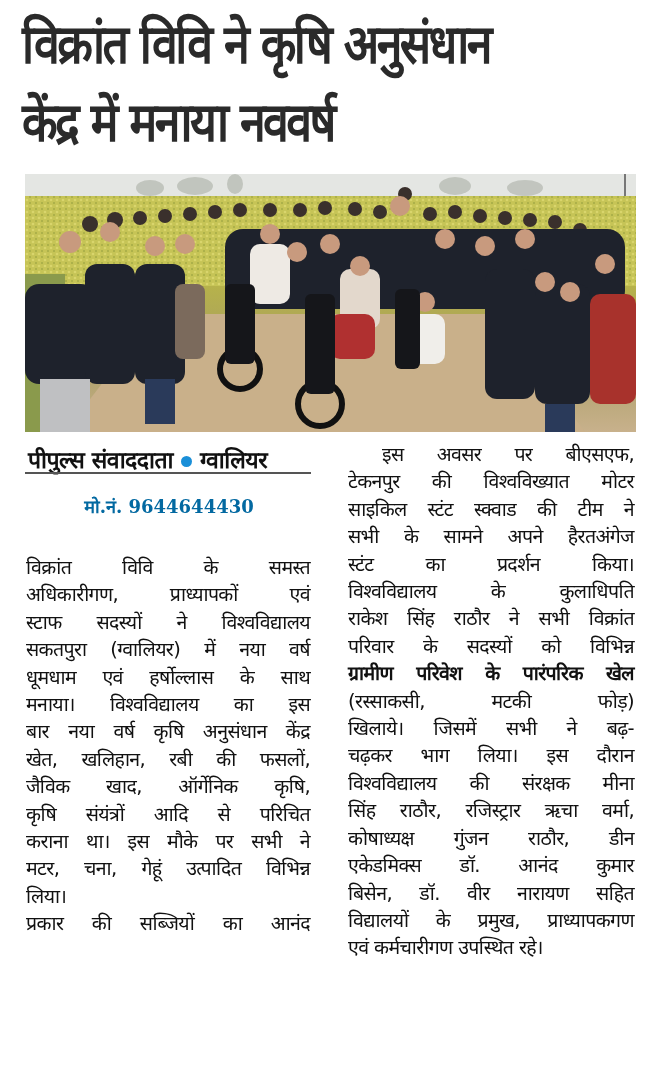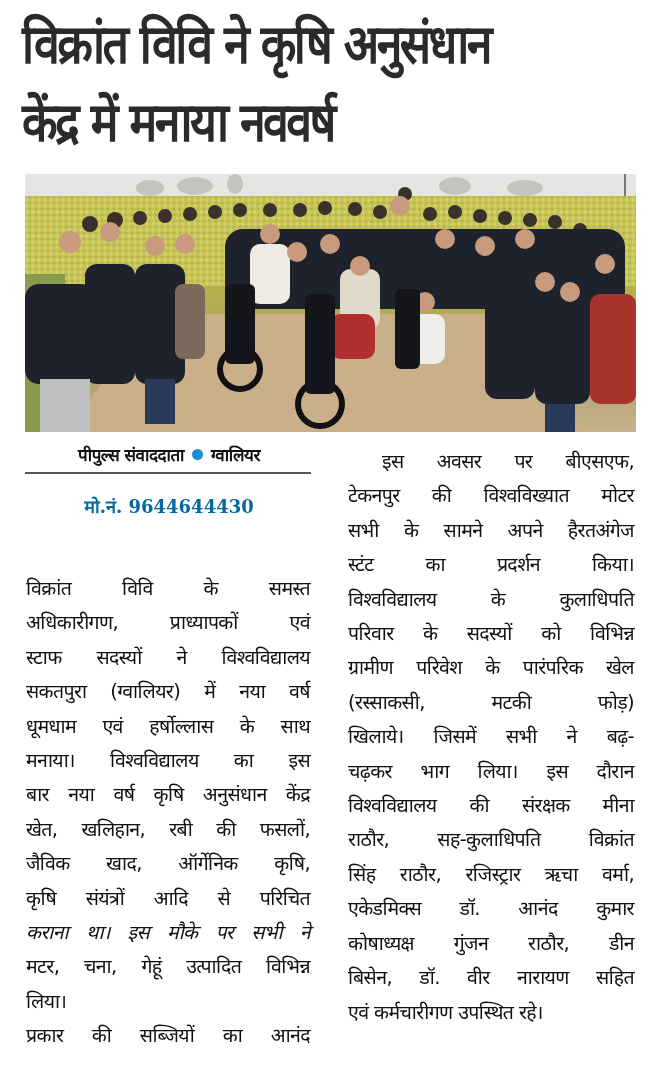--- a/index.html
+++ b/index.html
@@ -5,31 +5,31 @@
   html, body { margin:0; padding:0; background:#ffffff; }
   body { width:651px; height:1089px; position:relative; overflow:hidden;
          font-family:"DejaVu Sans", sans-serif; color:#111; }
   .headline { position:absolute; left:22px; top:6px; width:620px;
     font-family:"DejaVu Sans", sans-serif; font-weight:bold; color:#2a2a2a;
     font-size:54px; line-height:78px; letter-spacing:-3px; transform:scaleX(0.86);
     transform-origin:left top; white-space:nowrap; }
   .photo { position:absolute; left:25px; top:174px; width:611px; height:258px; overflow:hidden;
     background:linear-gradient(180deg,#e6e8e6 0%, #e2e4e0 10%, #c9c95a 14%, #b8b548 40%, #a89d62 70%, #c8b18c 100%); }
   .photo svg { display:block; }
-  .byline { position:absolute; left:28px; top:443px; width:282px; text-align:center;
-    font-family:"DejaVu Sans", sans-serif; font-weight:bold; font-size:17px; color:#111; letter-spacing:-0.5px; }
+  .byline { position:absolute; left:28px; top:443px; width:282px; text-align:left;
+    font-family:"DejaVu Sans", sans-serif; font-weight:bold; font-size:23px; color:#111; letter-spacing:-0.5px; }
   .byline .dot { display:inline-block; width:11px; height:11px; border-radius:50%; background:#1a8fd8; margin:0 8px; vertical-align:1px; }
   .rule { position:absolute; left:25px; top:472px; width:286px; height:2px; background:#555; }
   .phone { position:absolute; left:28px; top:494px; width:282px; text-align:center;
     font-family:"DejaVu Serif", serif; font-weight:bold; font-size:18px; color:#0369a1; }
   .col { position:absolute; font-family:"DejaVu Sans", sans-serif; font-size:19.5px; line-height:27.4px;
     color:#111; text-align:justify; text-align-last:justify; letter-spacing:-0.6px; }
-  .col .ln { display:block; white-space:nowrap; overflow:visible; text-align:justify;margin-top:7px; }
+  .col .ln { display:block; white-space:nowrap; overflow:visible; text-align:justify; }
   .col .last { text-align-last:left; }
-  .left { left:26px; top:568px; width:284px; }
+  .left { left:26px; top:554px; width:284px; }
   .right { left:348px; top:441px; width:286px; }
   .right .ln { }
 </style>
 </head>
 <body>
 
 <div class="headline">
   <div>विक्रांत विवि ने कृषि अनुसंधान</div>
   <div>केंद्र में मनाया नववर्ष</div>
 </div>
@@ -152,37 +152,39 @@
   <span class="ln" style="text-align-last: justify; white-space: normal;">विक्रांत विवि के समस्त</span>
   <span class="ln" style="text-align-last: justify; white-space: normal;">अधिकारीगण, प्राध्यापकों एवं</span>
   <span class="ln" style="text-align-last: justify; white-space: normal;">स्टाफ सदस्यों ने विश्वविद्यालय</span>
   <span class="ln" style="text-align-last: justify; white-space: normal;">सकतपुरा (ग्वालियर) में नया वर्ष</span>
   <span class="ln" style="text-align-last: justify; white-space: normal;">धूमधाम एवं हर्षोल्लास के साथ</span>
   <span class="ln" style="text-align-last: justify; white-space: normal;">मनाया। विश्वविद्यालय का इस</span>
   <span class="ln" style="text-align-last: justify; white-space: normal;">बार नया वर्ष कृषि अनुसंधान केंद्र</span>
   <span class="ln" style="text-align-last: justify; white-space: normal;">खेत, खलिहान, रबी की फसलों,</span>
   <span class="ln" style="text-align-last: justify; white-space: normal;">जैविक खाद, ऑर्गेनिक कृषि,</span>
   <span class="ln" style="text-align-last: justify; white-space: normal;">कृषि संयंत्रों आदि से परिचित</span>
-  <span class="ln" style="text-align-last: justify; white-space: normal; font-style: italic;">कराना था। इस मौके पर सभी ने</span>
+  <span class="ln" style="text-align-last: justify; white-space: normal;">कराना था। इस मौके पर सभी ने</span>
   <span class="ln" style="text-align-last: justify; white-space: normal;">मटर, चना, गेहूं उत्पादित विभिन्न</span>
   <span class="ln last" style="text-align-last: left; white-space: normal;">लिया।</span>
   <span class="ln" style="text-align-last: justify; white-space: normal;">प्रकार की सब्जियों का आनंद</span>
 </div>
 
 <div class="col right">
   <span class="ln" style="padding-left: 34px; text-align-last: justify; white-space: normal;">इस अवसर पर बीएसएफ,</span>
   <span class="ln" style="text-align-last: justify; white-space: normal;">टेकनपुर की विश्वविख्यात मोटर</span>
+  <span class="ln" style="text-align-last: justify; white-space: normal;">साइकिल स्टंट स्क्वाड की टीम ने</span>
   <span class="ln" style="text-align-last: justify; white-space: normal;">सभी के सामने अपने हैरतअंगेज</span>
   <span class="ln" style="text-align-last: justify; white-space: normal;">स्टंट का प्रदर्शन किया।</span>
   <span class="ln" style="text-align-last: justify; white-space: normal;">विश्वविद्यालय के कुलाधिपति</span>
+  <span class="ln" style="text-align-last: justify; white-space: normal;">राकेश सिंह राठौर ने सभी विक्रांत</span>
   <span class="ln" style="text-align-last: justify; white-space: normal; font-family: Liberation Serif, serif;">परिवार के सदस्यों को विभिन्न</span>
-  <span class="ln" style="text-align-last: justify; white-space: normal;">ग्रामीण परिवेश के पारंपरिक खेल</span>
+  <span class="ln" style="text-align-last: justify; white-space: normal; font-weight: bold;">ग्रामीण परिवेश के पारंपरिक खेल</span>
   <span class="ln" style="text-align-last: justify; white-space: normal;">(रस्साकसी, मटकी फोड़)</span>
   <span class="ln" style="text-align-last: justify; white-space: normal;">खिलाये। जिसमें सभी ने बढ़-</span>
   <span class="ln" style="text-align-last: justify; white-space: normal;">चढ़कर भाग लिया। इस दौरान</span>
   <span class="ln" style="text-align-last: justify; white-space: normal;">विश्वविद्यालय की संरक्षक मीना</span>
-  <span class="ln" style="text-align-last: justify; white-space: normal;">राठौर, सह-कुलाधिपति विक्रांत</span>
   <span class="ln" style="text-align-last: justify; white-space: normal;">सिंह राठौर, रजिस्ट्रार ऋचा वर्मा,</span>
+  <span class="ln" style="text-align-last: justify; white-space: normal;">कोषाध्यक्ष गुंजन राठौर, डीन</span>
   <span class="ln" style="text-align-last: justify; white-space: normal;">एकेडमिक्स डॉ. आनंद कुमार</span>
-  <span class="ln" style="text-align-last: justify; white-space: normal;">कोषाध्यक्ष गुंजन राठौर, डीन</span>
   <span class="ln" style="text-align-last: justify; white-space: normal;">बिसेन, डॉ. वीर नारायण सहित</span>
+  <span class="ln" style="text-align-last: justify; white-space: normal;">विद्यालयों के प्रमुख, प्राध्यापकगण</span>
   <span class="ln last" style="text-align-last: left; white-space: normal;">एवं कर्मचारीगण उपस्थित रहे।</span>
 </div>
 
 </body></html>

